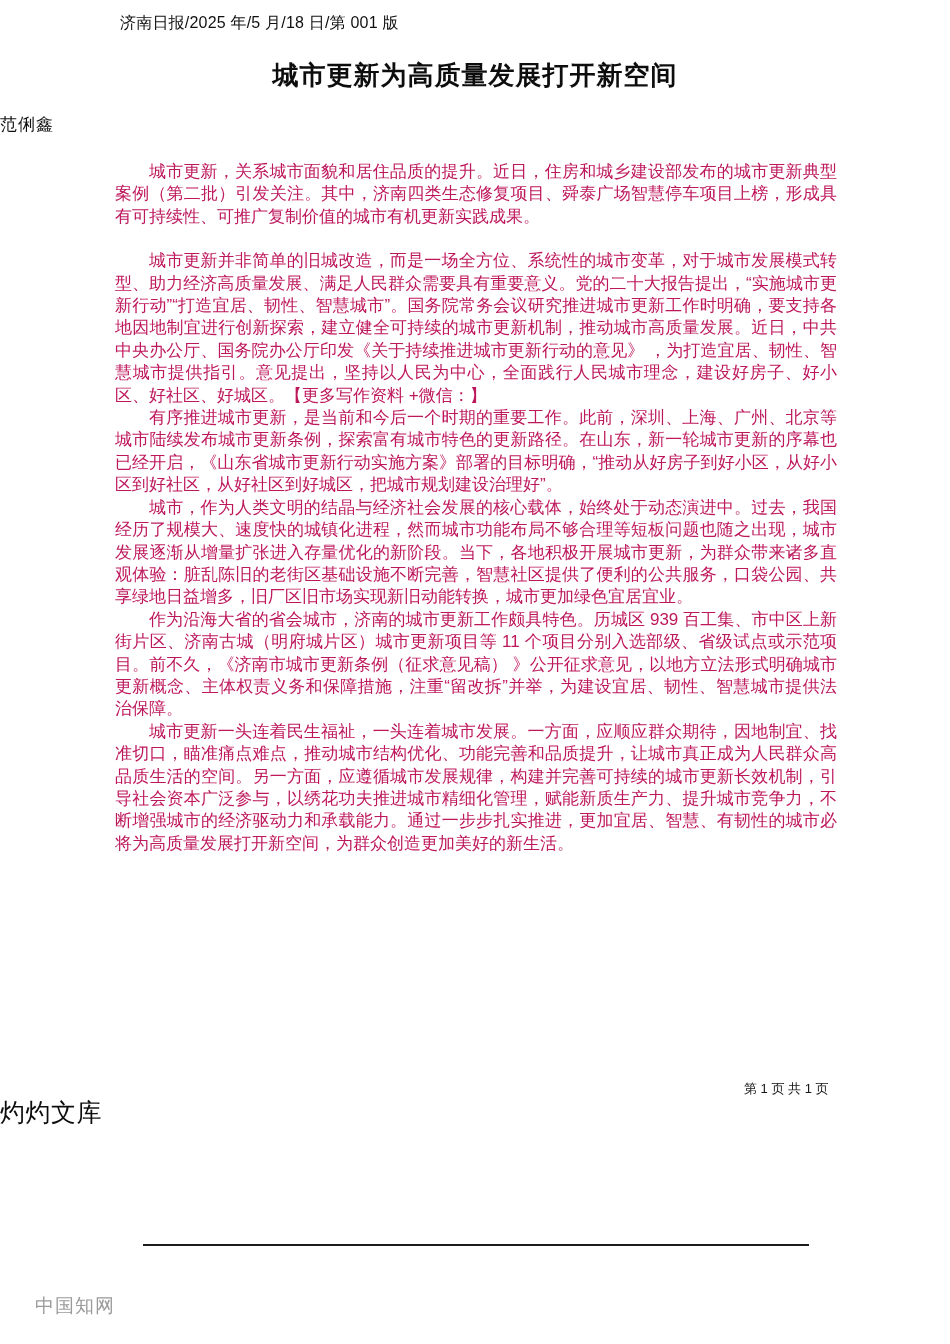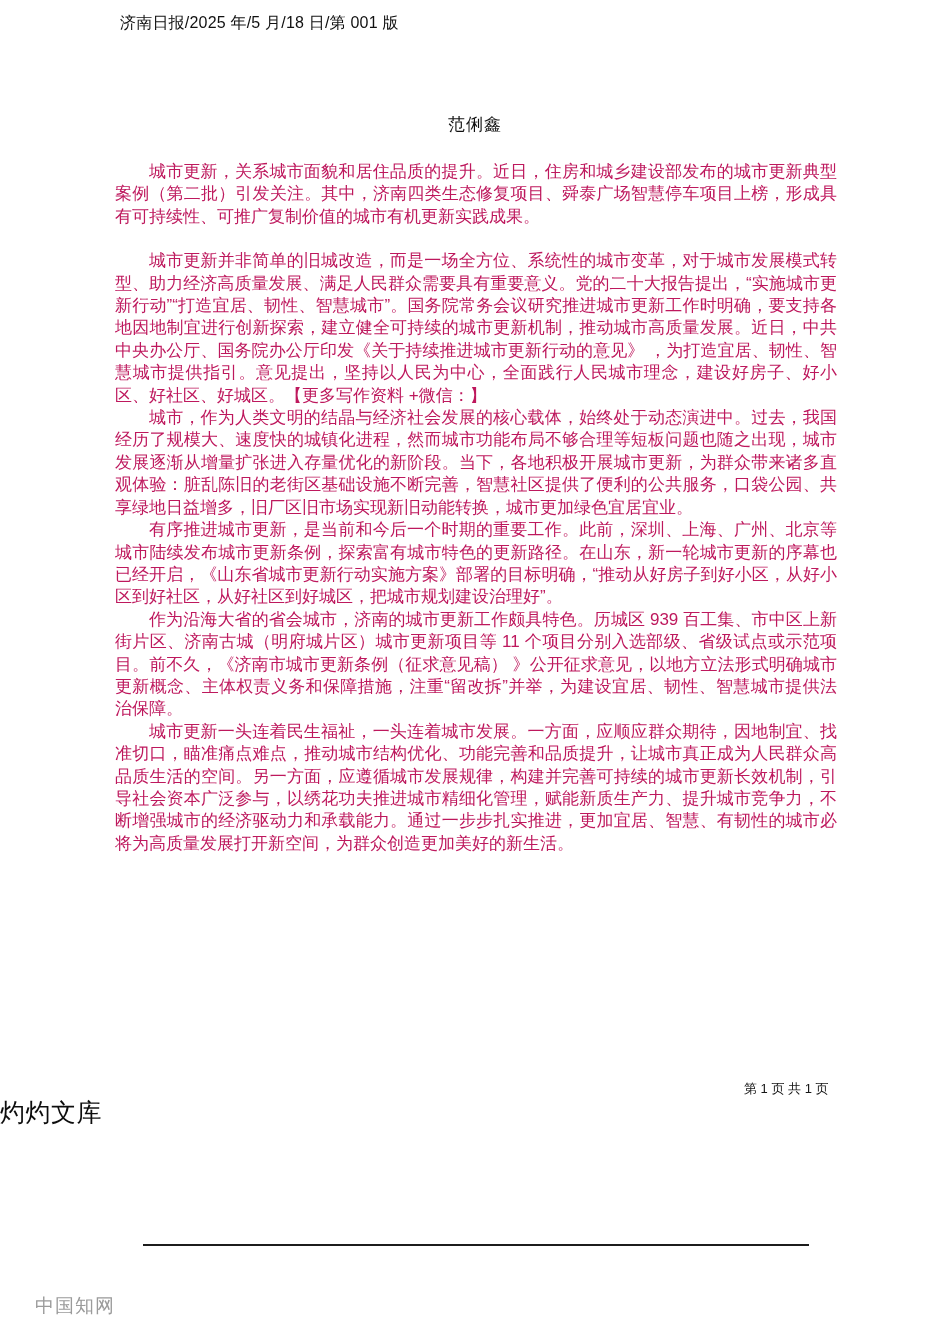--- a/index.html
+++ b/index.html
@@ -35,21 +35,20 @@
     font-size: 26px;
     font-weight: 600;
     color: #0d0d0d;
     letter-spacing: 1px;
   }
   .article-author {
     position: absolute;
     left: 0;
     top: 113px;
     width: 100%;
-    text-align: center;
     font-size: 17px;
     color: #111;
     letter-spacing: 1px;
   }
   .article-body {
     position: absolute;
     left: 115px;
     top: 161px;
     width: 722px;
     font-size: 17px;
@@ -107,28 +106,29 @@
     text-decoration: none;
   }
 </style>
 </head>
 <body>
 
 <div class="page">
 
   <div class="masthead">济南日报/2025 年/5 月/18 日/第 001 版</div>
 
+  <div class="article-title">城市更新为高质量发展打开新空间</div>
 
   <div class="article-author">范俐鑫</div>
 
   <div class="article-body">
     <p class="lead">城市更新，关系城市面貌和居住品质的提升。近日，住房和城乡建设部发布的城市更新典型案例（第二批）引发关注。其中，济南四类生态修复项目、舜泰广场智慧停车项目上榜，形成具有可持续性、可推广复制价值的城市有机更新实践成果。</p>
     <p>城市更新并非简单的旧城改造，而是一场全方位、系统性的城市变革，对于城市发展模式转型、助力经济高质量发展、满足人民群众需要具有重要意义。党的二十大报告提出，“实施城市更新行动”“打造宜居、韧性、智慧城市”。国务院常务会议研究推进城市更新工作时明确，要支持各地因地制宜进行创新探索，建立健全可持续的城市更新机制，推动城市高质量发展。近日，中共中央办公厅、国务院办公厅印发《关于持续推进城市更新行动的意见》 ，为打造宜居、韧性、智慧城市提供指引。意见提出，坚持以人民为中心，全面践行人民城市理念，建设好房子、好小区、好社区、好城区。【更多写作资料 +微信：】</p>
+    <p>有序推进城市更新，是当前和今后一个时期的重要工作。此前，深圳、上海、广州、北京等城市陆续发布城市更新条例，探索富有城市特色的更新路径。在山东，新一轮城市更新的序幕也已经开启，《山东省城市更新行动实施方案》部署的目标明确，“推动从好房子到好小区，从好小区到好社区，从好社区到好城区，把城市规划建设治理好”。</p>
     <p>城市，作为人类文明的结晶与经济社会发展的核心载体，始终处于动态演进中。过去，我国经历了规模大、速度快的城镇化进程，然而城市功能布局不够合理等短板问题也随之出现，城市发展逐渐从增量扩张进入存量优化的新阶段。当下，各地积极开展城市更新，为群众带来诸多直观体验：脏乱陈旧的老街区基础设施不断完善，智慧社区提供了便利的公共服务，口袋公园、共享绿地日益增多，旧厂区旧市场实现新旧动能转换，城市更加绿色宜居宜业。</p>
-    <p>有序推进城市更新，是当前和今后一个时期的重要工作。此前，深圳、上海、广州、北京等城市陆续发布城市更新条例，探索富有城市特色的更新路径。在山东，新一轮城市更新的序幕也已经开启，《山东省城市更新行动实施方案》部署的目标明确，“推动从好房子到好小区，从好小区到好社区，从好社区到好城区，把城市规划建设治理好”。</p>
     <p>作为沿海大省的省会城市，济南的城市更新工作颇具特色。历城区 939 百工集、市中区上新街片区、济南古城（明府城片区）城市更新项目等 11 个项目分别入选部级、省级试点或示范项目。前不久，《济南市城市更新条例（征求意见稿） 》公开征求意见，以地方立法形式明确城市更新概念、主体权责义务和保障措施，注重“留改拆”并举，为建设宜居、韧性、智慧城市提供法治保障。</p>
     <p>城市更新一头连着民生福祉，一头连着城市发展。一方面，应顺应群众期待，因地制宜、找准切口，瞄准痛点难点，推动城市结构优化、功能完善和品质提升，让城市真正成为人民群众高品质生活的空间。另一方面，应遵循城市发展规律，构建并完善可持续的城市更新长效机制，引导社会资本广泛参与，以绣花功夫推进城市精细化管理，赋能新质生产力、提升城市竞争力，不断增强城市的经济驱动力和承载能力。通过一步步扎实推进，更加宜居、智慧、有韧性的城市必将为高质量发展打开新空间，为群众创造更加美好的新生活。</p>
   </div>
 
   <div class="page-indicator">第 1 页 共 1 页</div>
 
   <div class="library-mark">灼灼文库</div>
 
   <div class="footer-divider"></div>
 

